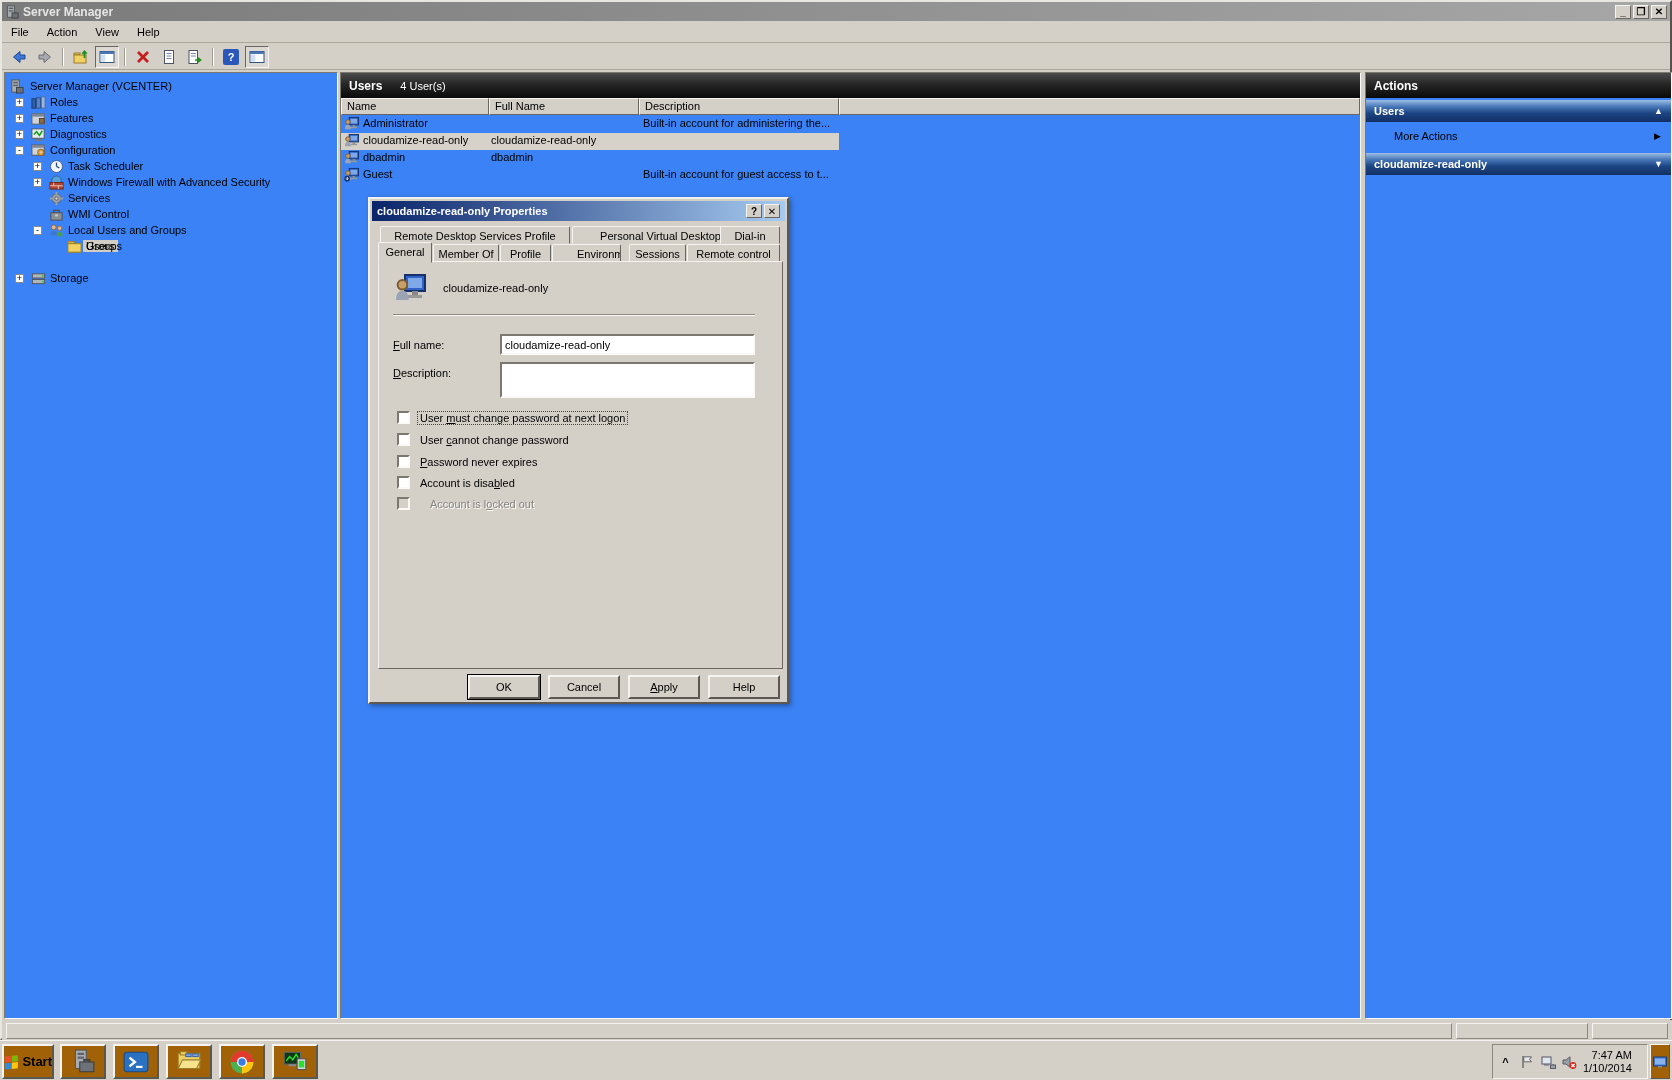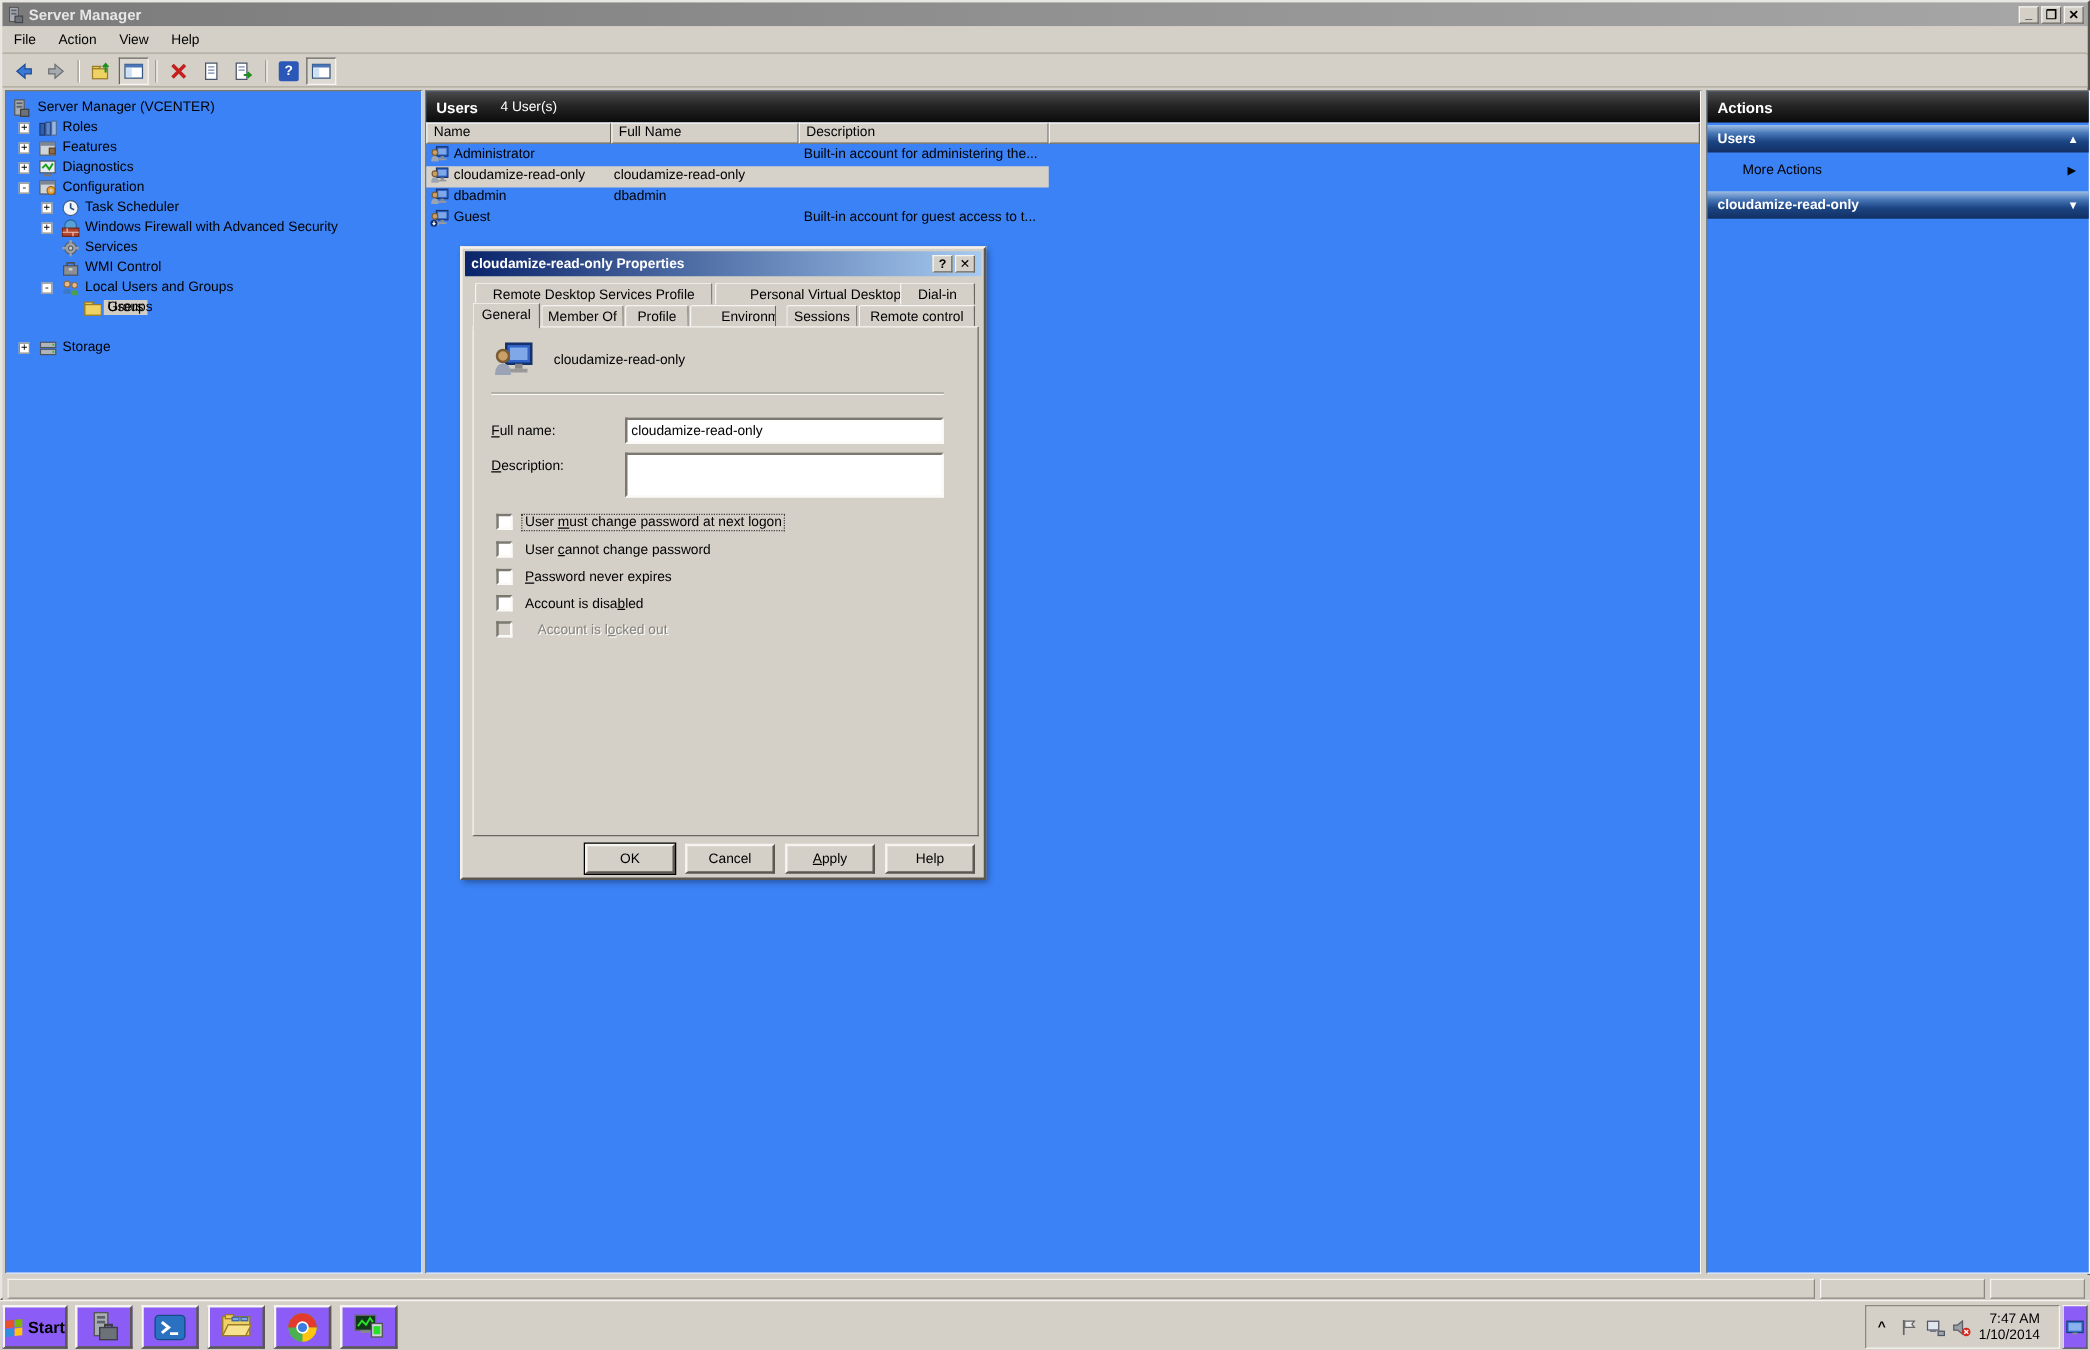--- a/index.html
+++ b/index.html
@@ -91,21 +91,21 @@
   .btn { position:absolute; width:72px; height:24px; background:#d4d0c8; text-align:center; padding-top:4px;
     border:2px solid; border-color:#f5f4f0 #5a5850 #5a5850 #f5f4f0; }
   .btn.default { outline:1px solid #000; }
   .dsep { position:absolute; height:2px; border-top:1px solid #8b897f; border-bottom:1px solid #fbfaf7; }
 
   
   #statusbar { position:absolute; left:0; top:1018px; width:1672px; height:22px; background:#d4d0c8; }
   .statseg { position:absolute; top:3px; height:16px; border:1px solid; border-color:#f5f4f0 #8b897f #8b897f #f5f4f0; }
   #taskbar { position:absolute; left:0; top:1040px; width:1672px; height:40px; background:#d4d0c8;
     border-top:1px solid #f5f4f0; }
-  .taskbtn { position:absolute; top:3px; height:35px; background:#8b5cf6;
+  .taskbtn { position:absolute; top:3px; height:35px; background:#a16207;
     border:2px solid; border-color:#f5f4f0 #5a5850 #5a5850 #f5f4f0;
     display:flex; align-items:center; justify-content:center; }
   #startbtn { left:2px; width:52px; font-weight:bold; font-size:13px; }
   #tray { position:absolute; left:1492px; top:3px; width:156px; height:35px;
     border:1px solid; border-color:#8b897f #f5f4f0 #f5f4f0 #8b897f;
     display:flex; align-items:center; padding:0 4px; gap:4px; }
   #clock { text-align:right; font-size:11px; line-height:13px; margin-left:2px; }
   .trayic { width:17px; height:17px; display:flex; align-items:center; justify-content:center; }
 </style>
 </head>

